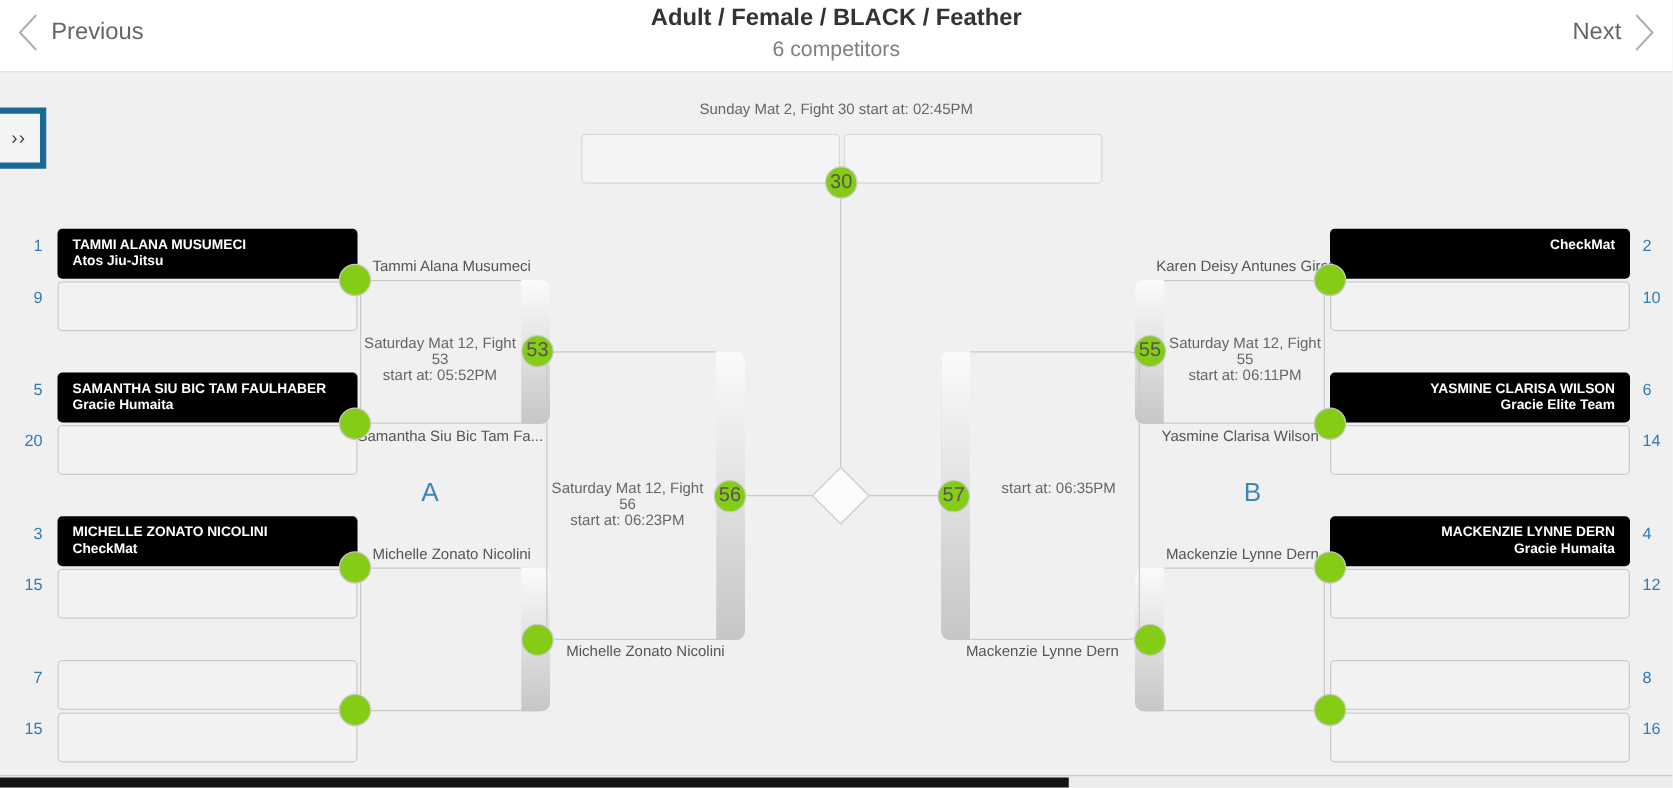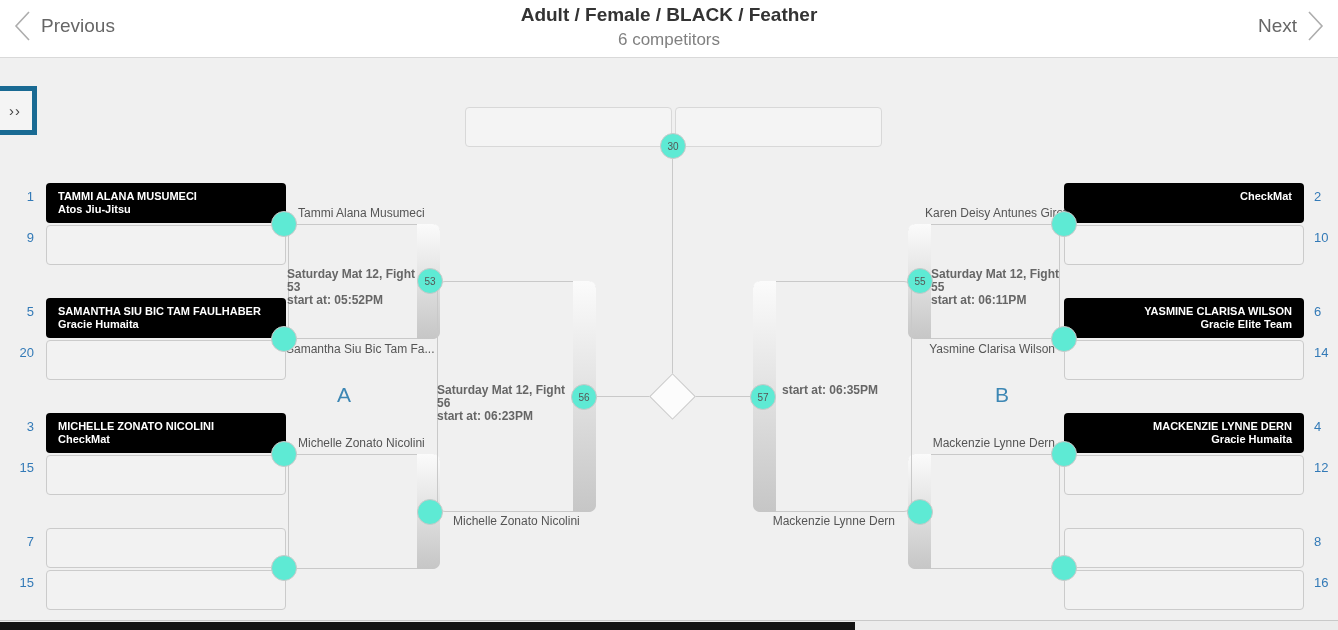--- a/index.html
+++ b/index.html
@@ -20,22 +20,22 @@
   
   .slot{position:absolute; width:240px; height:40px; box-sizing:border-box; border:1px solid #cbcbcb; border-radius:4px; background:#f2f2f2;}
   .card{position:absolute; width:240px; height:40px; box-sizing:border-box; background:#000; border-radius:4px; color:#fff; font-size:11px; font-weight:bold; line-height:13px; padding:7px 12px 0 12px; z-index:2;}
   .card.right-side{text-align:right;}
   .seed{position:absolute; font-size:13px; color:#337ab7; width:24px;}
   .seed.l{text-align:right;}
   .matchbox{position:absolute; box-sizing:border-box; border:1px solid #c9c9c9; border-radius:8px; z-index:1;}
   .bar{position:absolute; top:-1px; bottom:-1px; width:23px; background:linear-gradient(#fbfbfb,#c6c6c6); z-index:1;}
   .bar.r{right:-1px; border-radius:0 7px 7px 0;}
   .bar.l{left:-1px; border-radius:7px 0 0 7px;}
-  .node{position:absolute; width:26px; height:26px; border-radius:50%; background:#5eead4; border:1px solid #c9c9c9; box-sizing:border-box; z-index:4; display:flex; align-items:center; justify-content:center; font-size:10px; color:#555;}
-  .fight-text{position:absolute; width:130px; text-align:left; font-size:12px; line-height:13px; color:#666; z-index:3;font-weight:bold;}
+  .node{position:absolute; width:26px; height:26px; border-radius:50%; background:#84cc16; border:1px solid #c9c9c9; box-sizing:border-box; z-index:4; display:flex; align-items:center; justify-content:center; font-size:16px; color:#555;}
+  .fight-text{position:absolute; width:130px; text-align:center; font-size:12px; line-height:13px; color:#666; z-index:3;}
   .winner-label{position:absolute; font-size:12px; color:#555; white-space:nowrap; z-index:3;}
   .winner-label.ra{text-align:right; width:130px;}
   .group-label{position:absolute; font-size:21px; color:#3d87b4; z-index:3;}
   .line{position:absolute; background:#c9c9c9; z-index:0;}
   .diamond{position:absolute; width:33px; height:33px; background:#fcfcfc; border:1px solid #c9c9c9; box-sizing:border-box; transform:rotate(45deg); z-index:2;}
   .final-slot{position:absolute; width:207px; height:40px; box-sizing:border-box; border:1px solid #d8d8d8; border-radius:4px; background:#f4f4f4;}
   .final-schedule{position:absolute; left:0; right:0; top:80px; text-align:center; font-size:12px; color:#666;}
 
   
   .scroll-track{position:absolute; left:0; right:0; top:620px; height:10px; background:#ececec; border-top:1px solid #c9c9c9; z-index:6;}
@@ -60,20 +60,21 @@
       <svg width="17" height="32" viewBox="0 0 17 32">
           <polyline points="2,2 15,16 2,30" fill="none" stroke="#adadad" stroke-width="1.6"></polyline>
         </svg>
     </div>
   </div>
 
   <div class="toggle">
     <span>››</span>
   </div>
 
+  <div class="final-schedule">Sunday Mat 2, Fight 30 start at: 02:45PM</div>
   <div class="final-slot" style="left:465px; top:107px;"></div>
   <div class="final-slot" style="left:675px; top:107px;"></div>
   <div class="line" style="left:672px; top:159px; width:1px; height:222px;"></div>
   <div class="node" style="left:660px; top:133px;">30</div>
   <div class="diamond" style="left:656px; top:380px;"></div>
   <div class="line" style="left:597px; top:396px; width:59px; height:1px;"></div>
   <div class="line" style="left:689px; top:396px; width:64px; height:1px;"></div>
 
   <div class="seed l" style="left:10px; top:189px;">1</div>
   <div class="seed l" style="left:10px; top:230px;">9</div>

